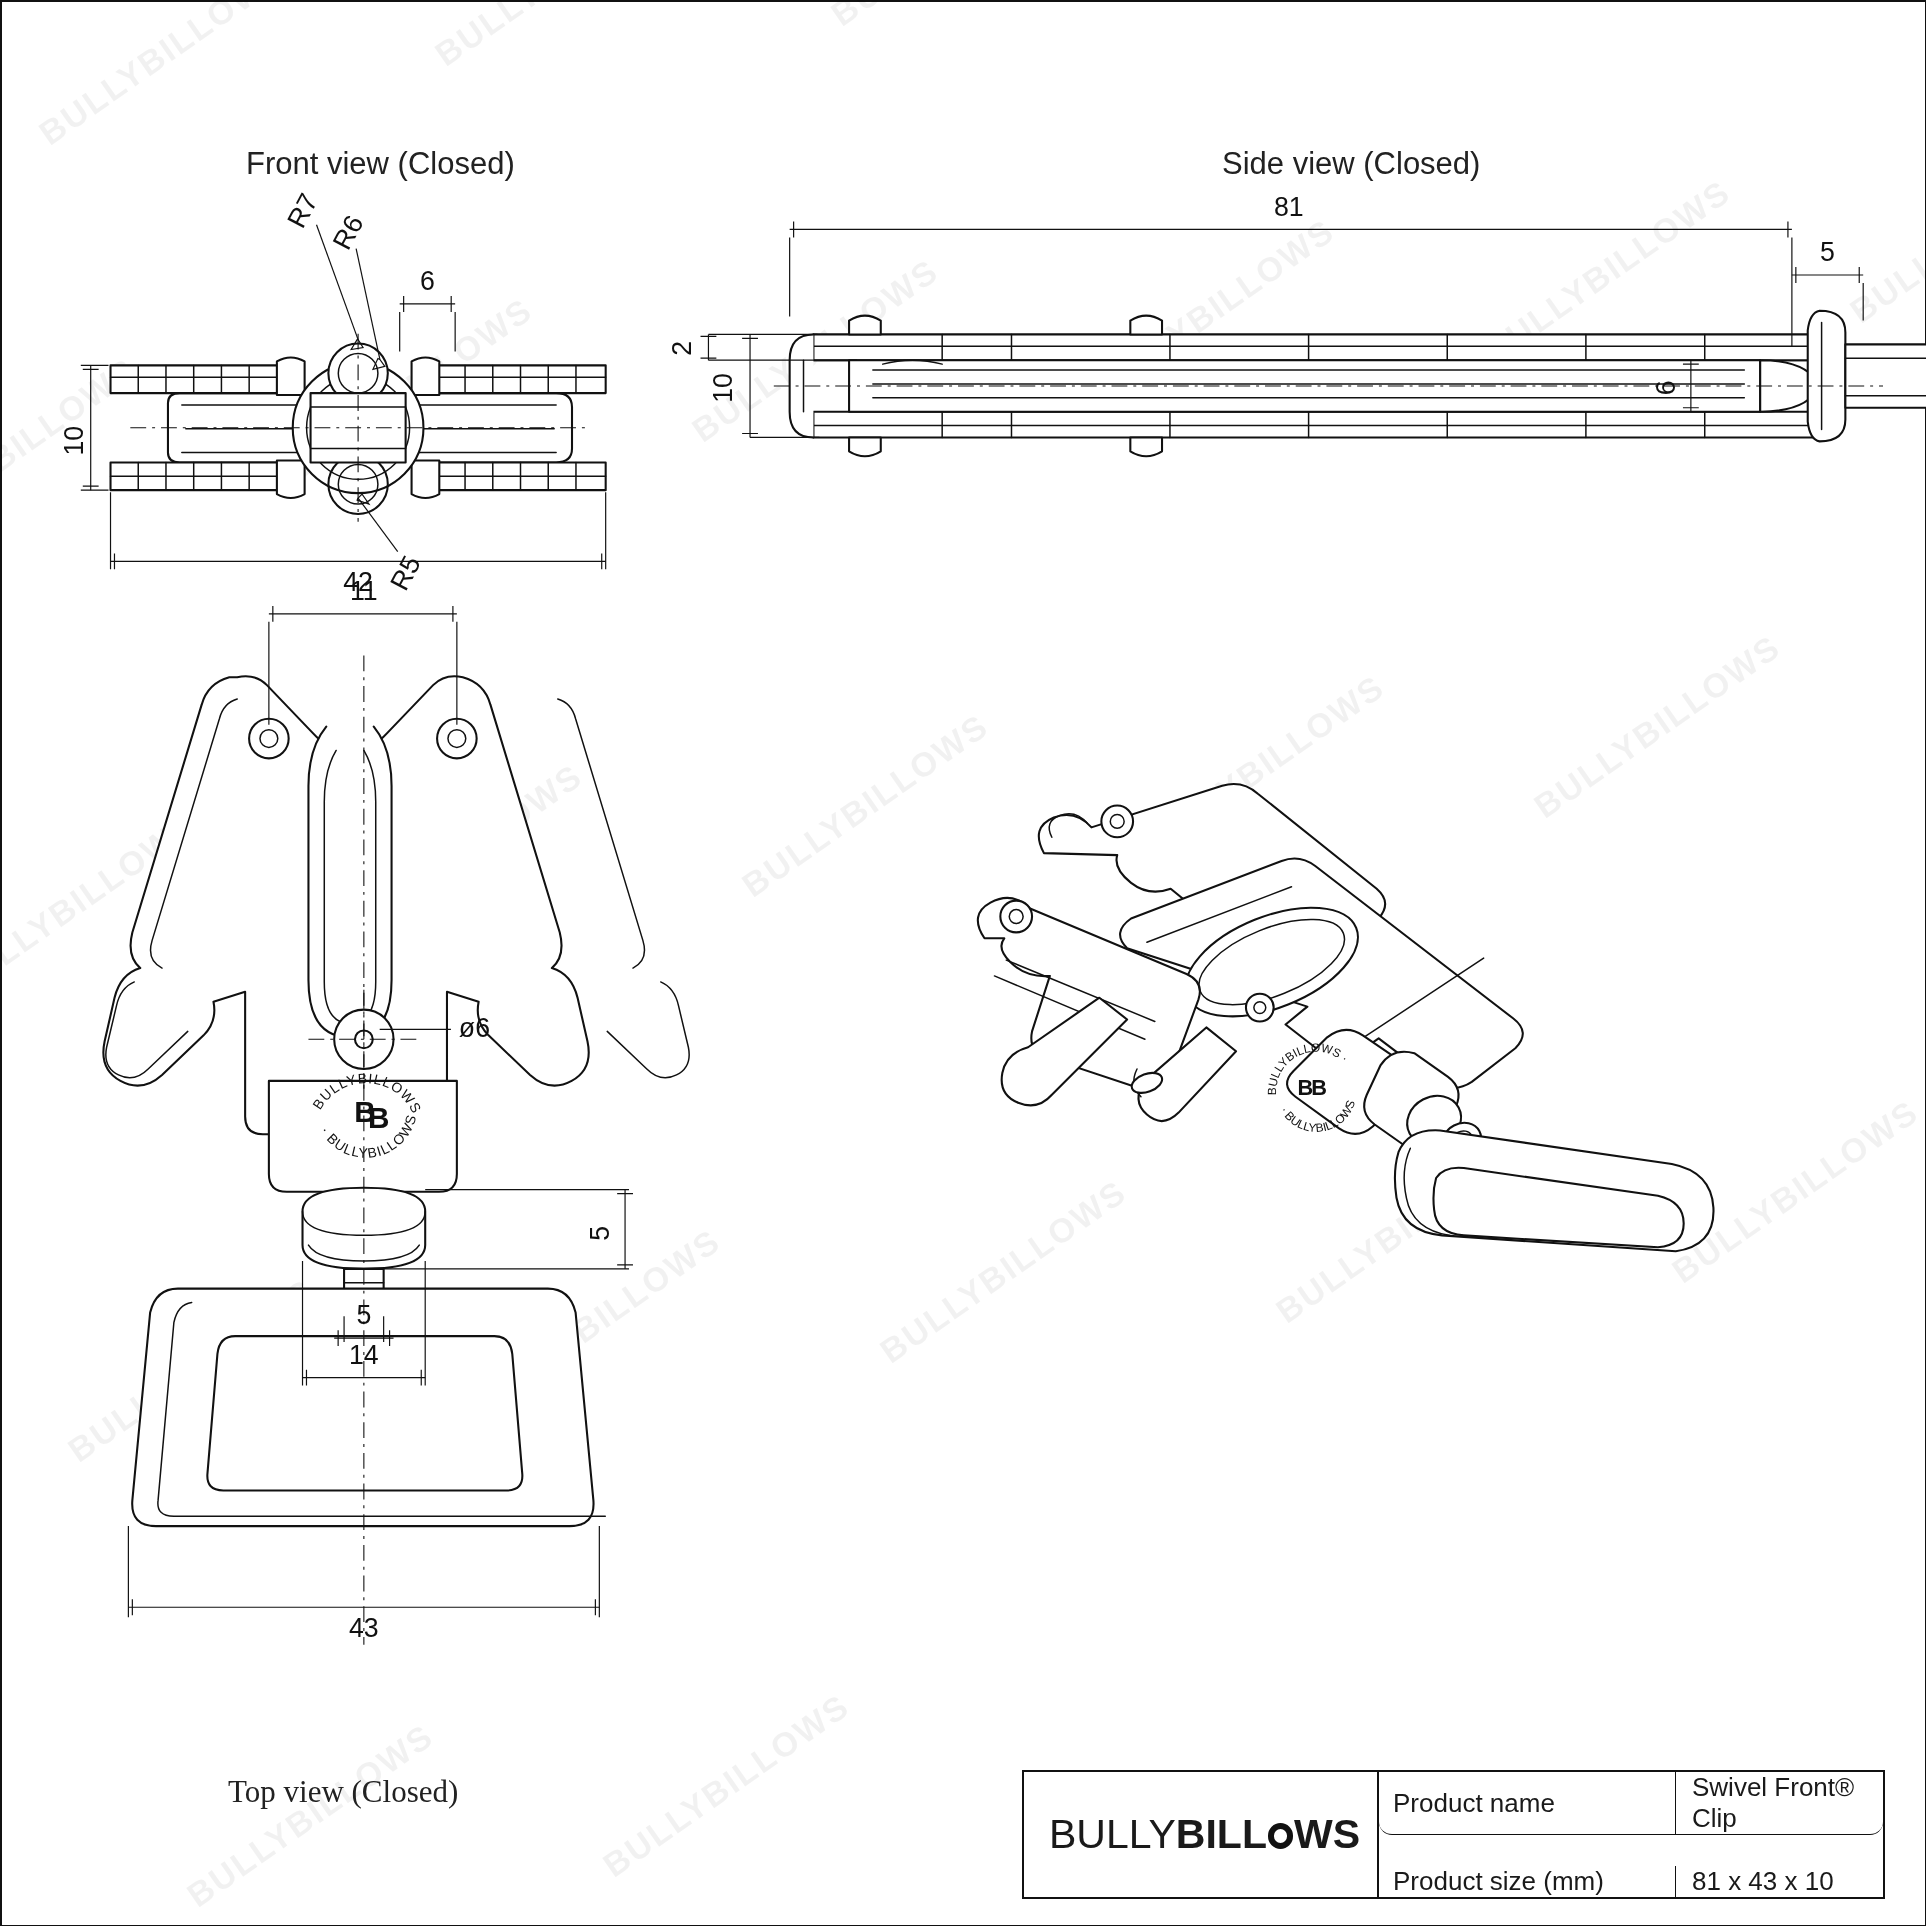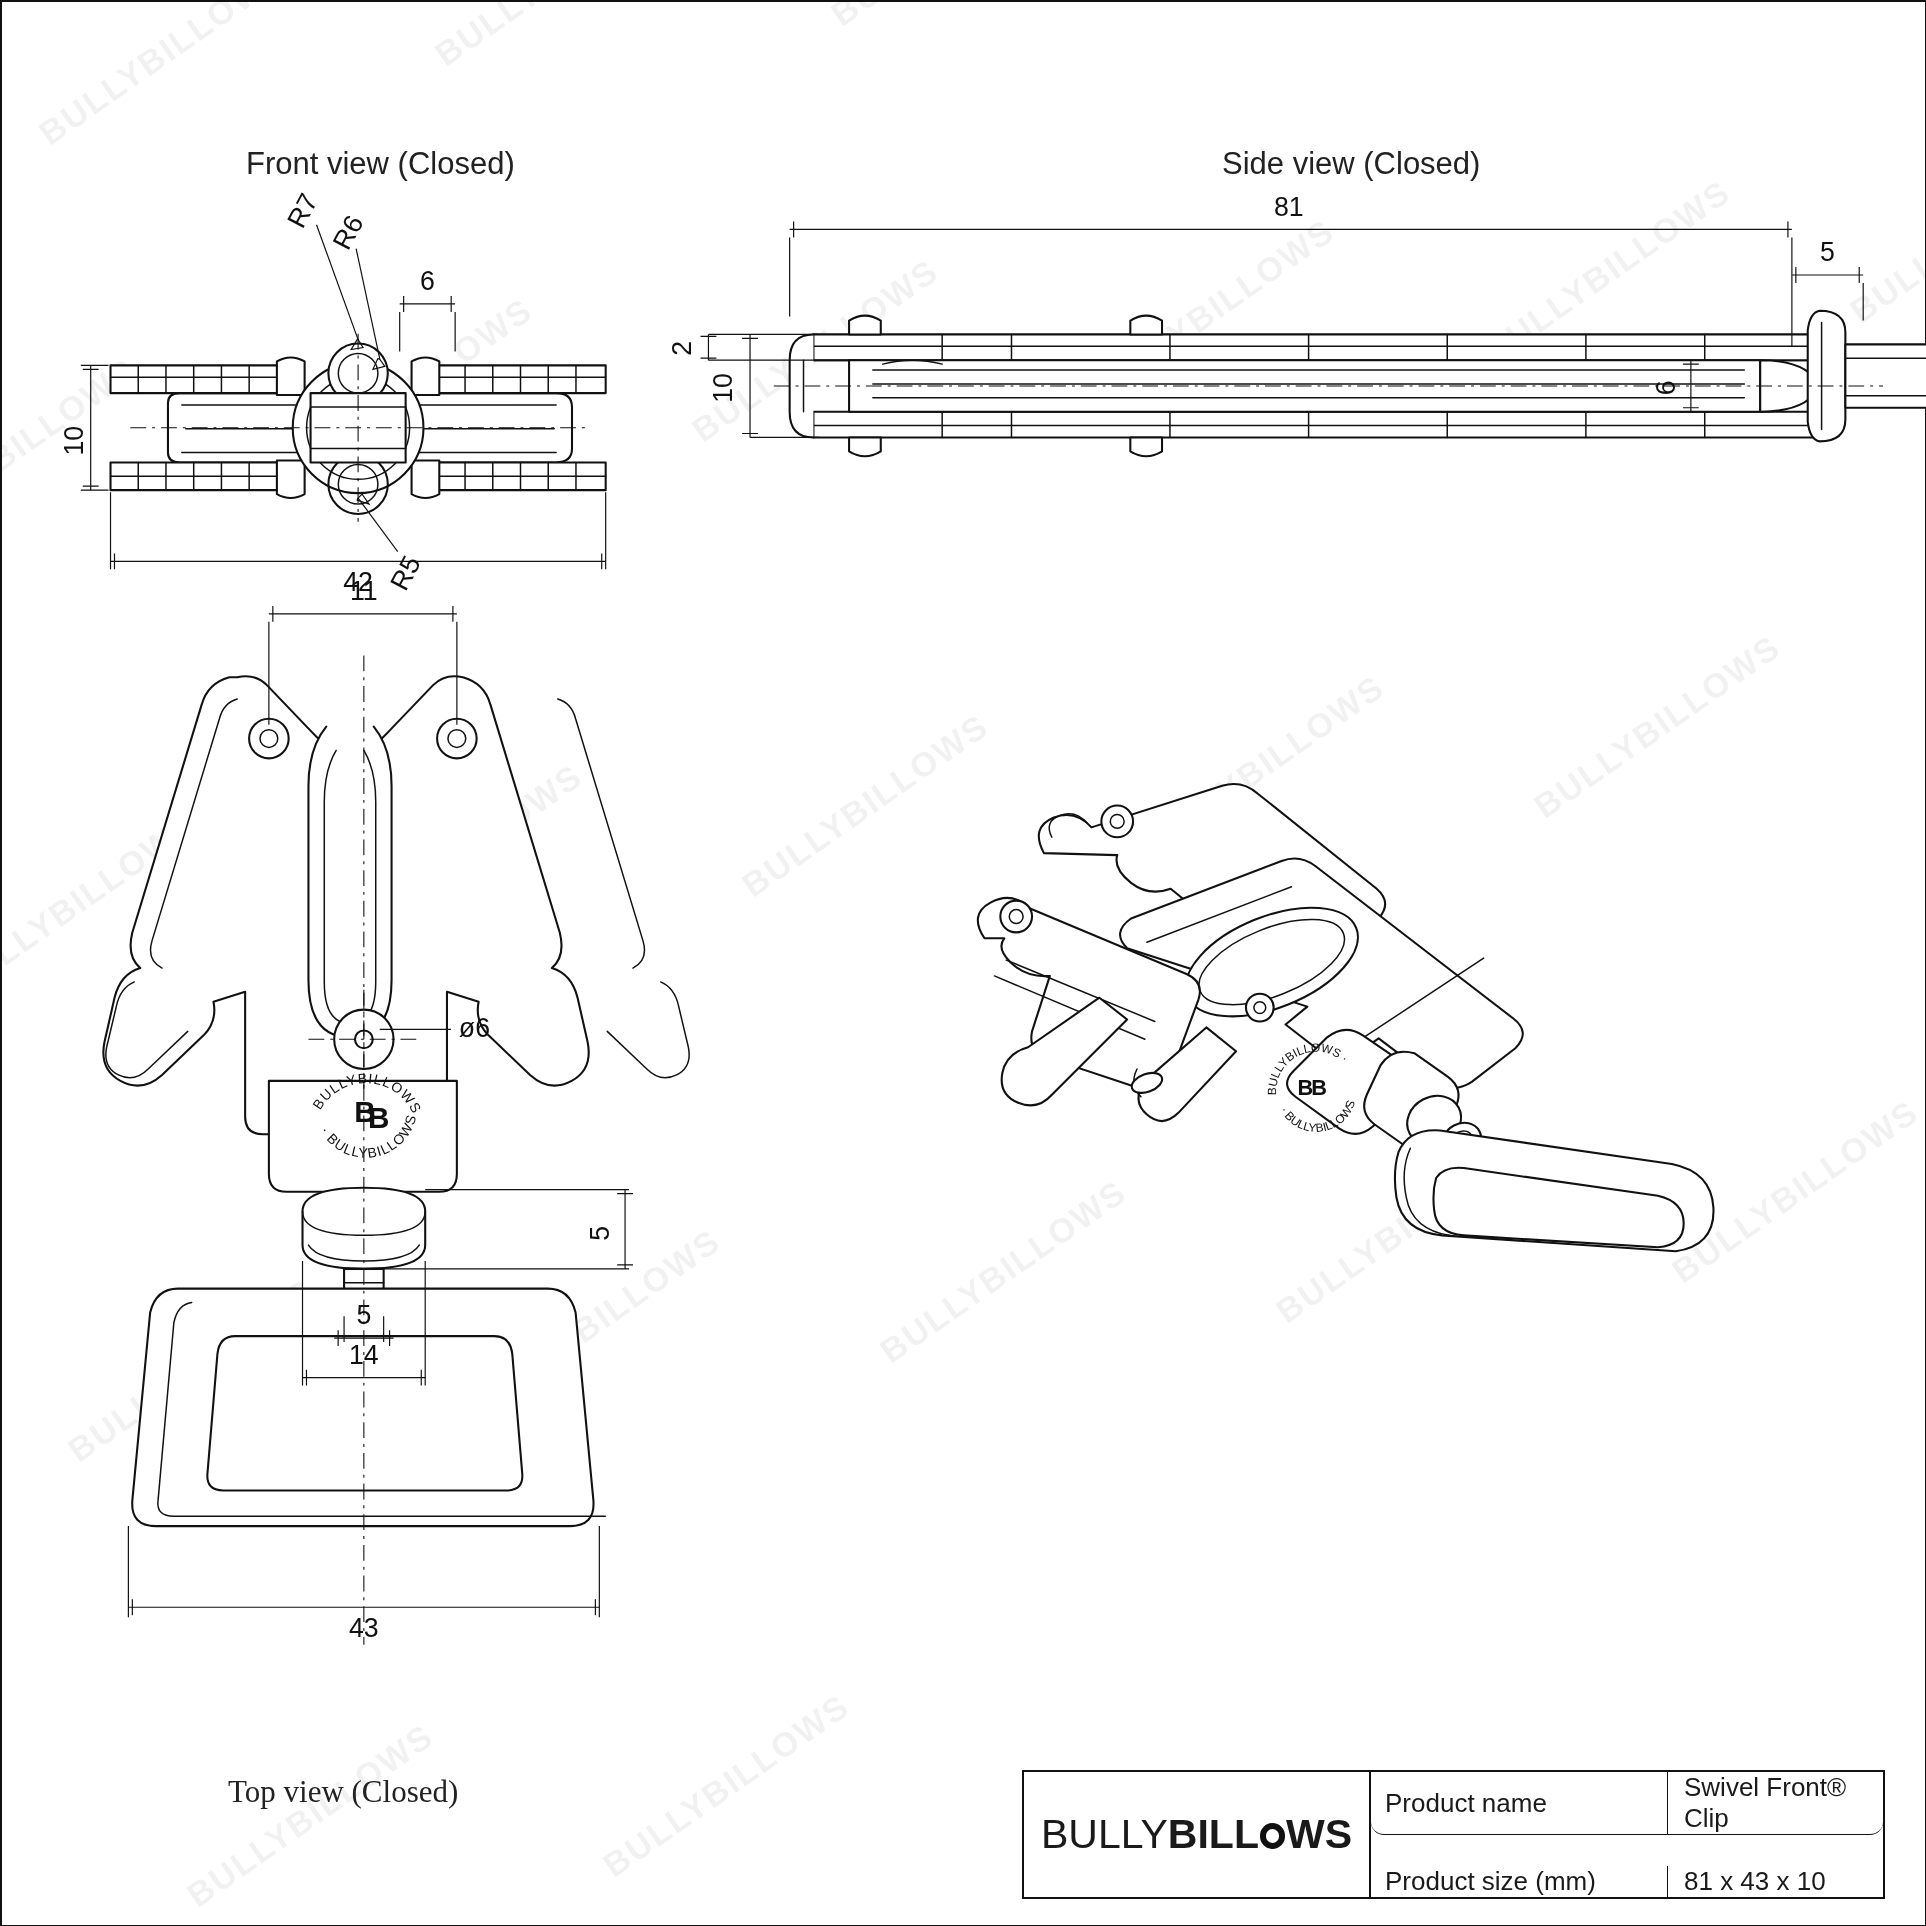--- a/index.html
+++ b/index.html
@@ -23,21 +23,21 @@
   .lnT{fill:none;stroke:#111;stroke-width:1.5;stroke-linejoin:round;stroke-linecap:round;}
   .dim{fill:none;stroke:#111;stroke-width:1.2;}
   .dimtxt{font-family:"Liberation Sans",sans-serif;font-size:27px;fill:#111;}
   .ctr{fill:none;stroke:#111;stroke-width:1.1;stroke-dasharray:16 6 3 6;}
   .fillw{fill:#ffffff;}
 
   
   #spec{position:absolute;left:1020px;top:1768px;width:863px;height:129px;
         border:2px solid #111;box-sizing:border-box;display:flex;}
   #spec .logocell{width:345px;border-right:2px solid #111;display:flex;
-        align-items:center;justify-content:center;}
+        align-items:center;justify-content:center;margin-left:8px;}
   #spec .rows{flex:1;display:flex;flex-direction:column;}
   #spec .row{flex:1;display:flex;border-bottom:1.6px solid #111;border-radius:13px;}
   #spec .row:last-child{border-bottom:none;align-items:flex-end;}
   #spec .k{width:297px;border-right:1.6px solid #111;display:flex;align-items:center;
         padding-left:14px;box-sizing:border-box;font-size:26px;}
   #spec .v{flex:1;display:flex;align-items:center;padding-left:16px;
         box-sizing:border-box;font-size:26px;}
   .logotxt{font-size:41px;font-weight:400;letter-spacing:0px;white-space:nowrap;}
   .logotxt b{font-weight:700;}
   .logo-o{display:inline-block;width:0.62em;height:0.62em;border:0.16em solid #111;

